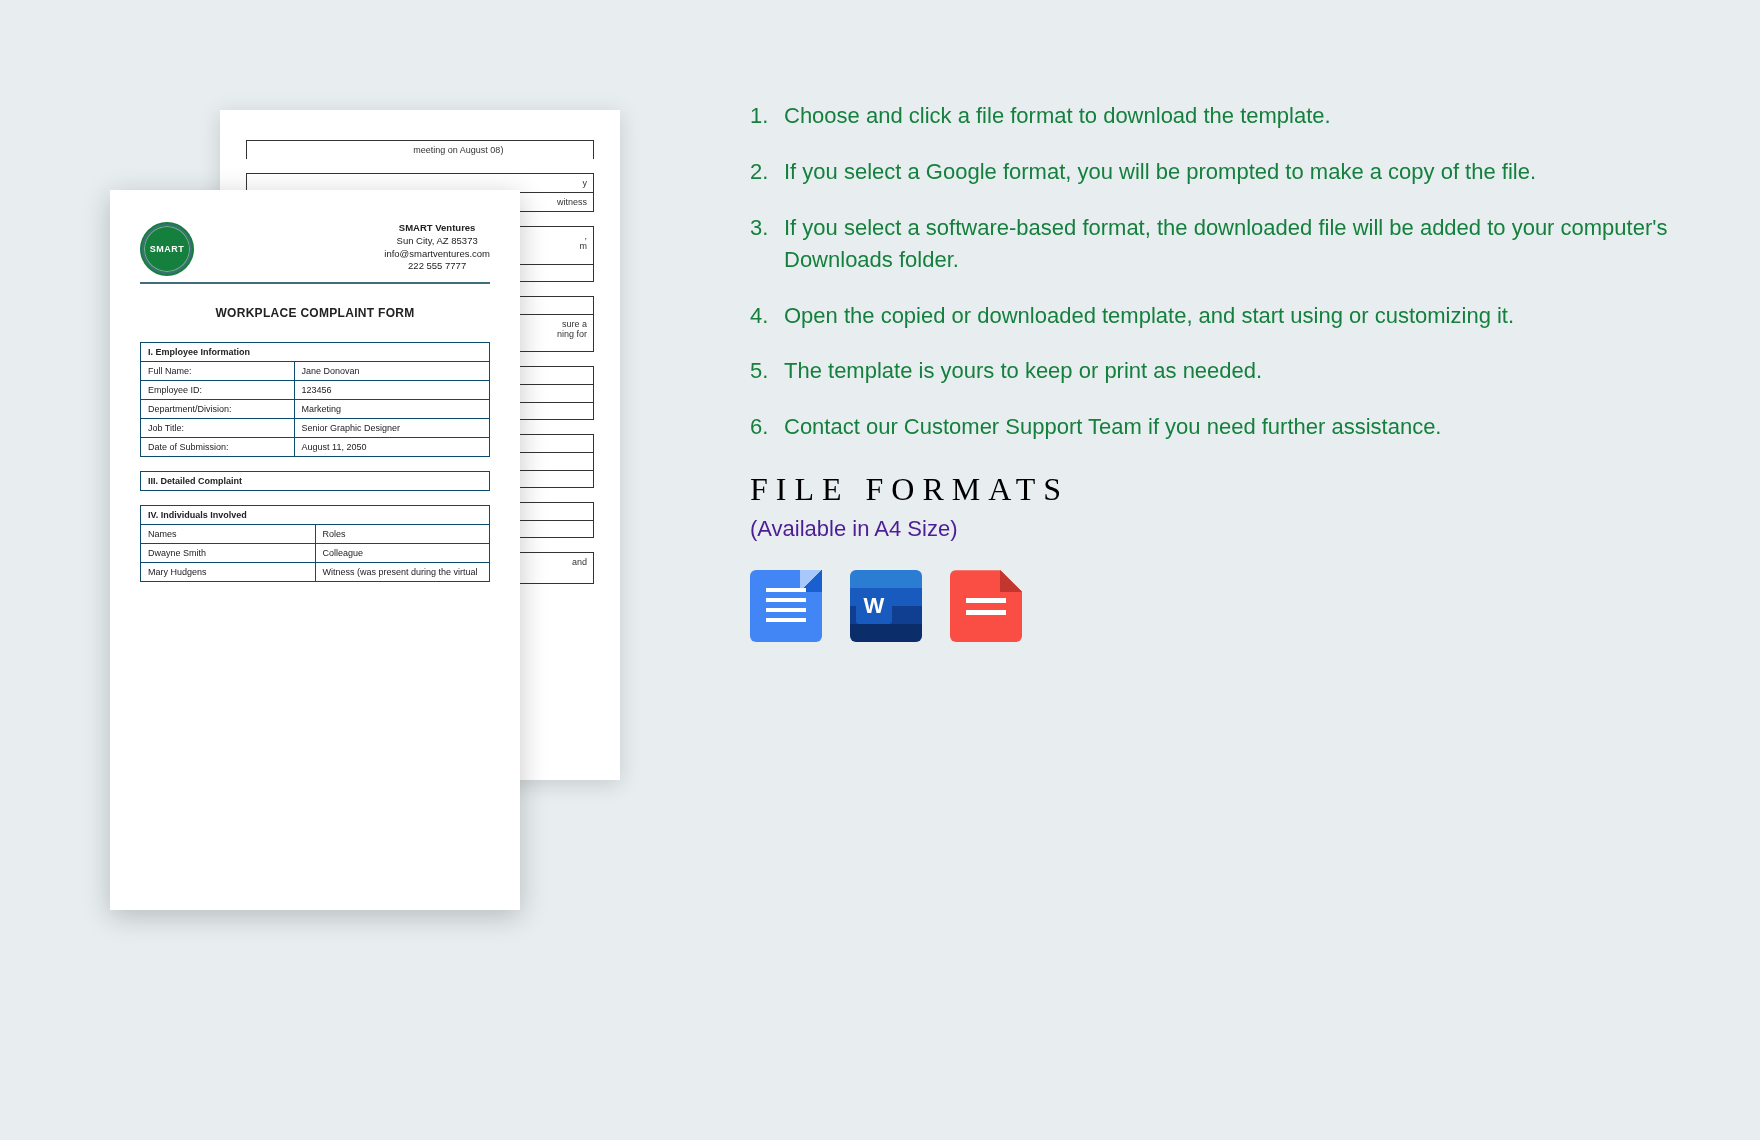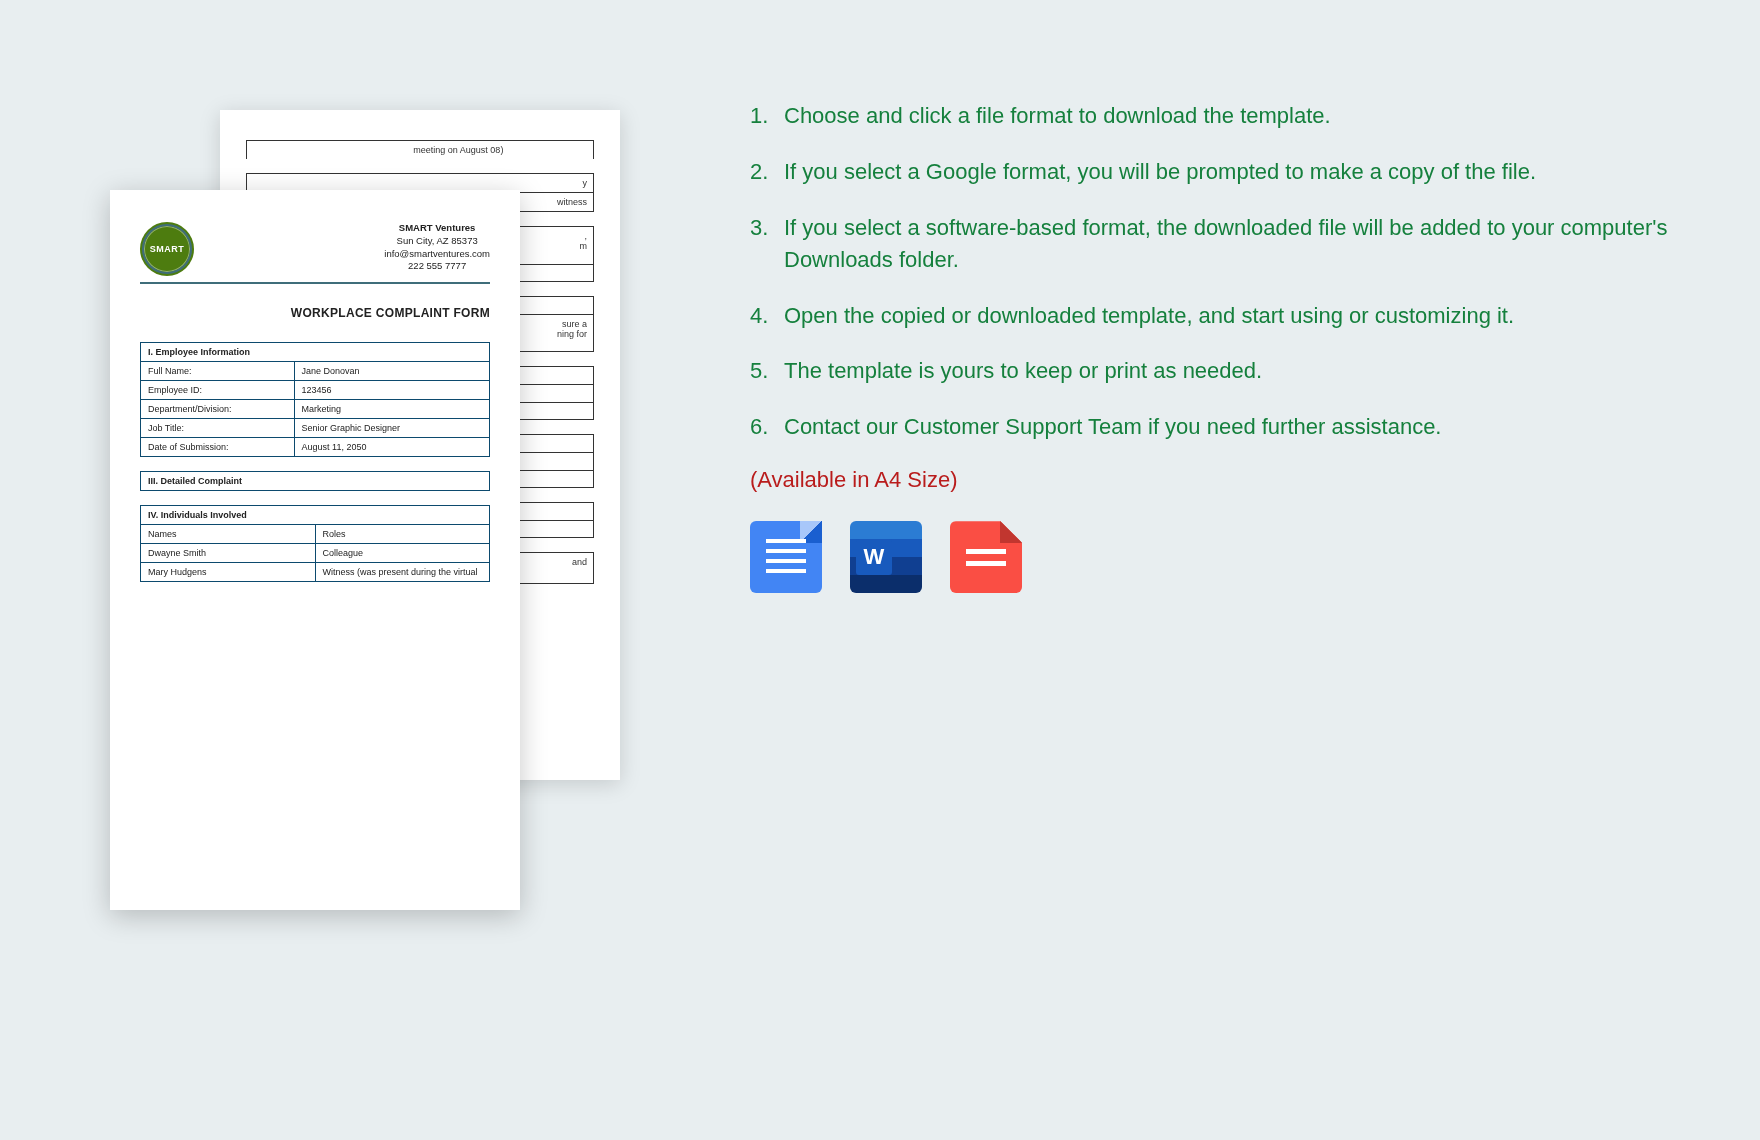--- a/index.html
+++ b/index.html
@@ -45,34 +45,34 @@
     width: 410px; height: 720px;
     background: #fff;
     box-shadow: 0 6px 26px rgba(0,0,0,0.22);
     padding: 32px 30px;
     font-size: 9.5px;
     color: #222;
   }
   .hdr { display: flex; justify-content: space-between; align-items: flex-start; margin-bottom: 6px; }
   .logo {
     width: 54px; height: 54px; border-radius: 50%;
-    background: #4d7c0f;
+    background: #15803d;
     display: flex; align-items: center; justify-content: center;
     color: #fff; font-weight: 700; font-size: 9px; letter-spacing: 0.5px;
     position: relative;
   }
   .logo::before {
     content: ""; position: absolute; inset: 2px;
     border: 2px solid #3f6d7a; border-radius: 50%;
     box-shadow: inset 0 0 0 1px rgba(255,255,255,0.4);
   }
   .hdr-right { text-align: center; line-height: 1.35; }
   .hdr-right .co { font-weight: 700; }
   .divider { height: 2px; background: #3f6d7a; margin: 6px 0 22px; }
-  .form-title { text-align: right; font-weight: 800; font-size: 12px; letter-spacing: 0.3px; margin-bottom: 22px; }
+  .form-title { text-align: center; font-weight: 800; font-size: 12px; letter-spacing: 0.3px; margin-bottom: 22px; }
   table.sec {
     width: 100%; border-collapse: collapse; margin-bottom: 14px;
   }
   table.sec td, table.sec th {
     border: 1px solid #0c4a6e; padding: 4px 7px; text-align: left; font-weight: 400;
     font-size: 9px; vertical-align: top;
   }
   table.sec th { font-weight: 700; }
   table.sec .label { width: 44%; }
   .sec-para td { line-height: 1.35; }
@@ -91,21 +91,21 @@
     position: relative; padding-left: 34px; margin-bottom: 24px;
   }
   ol.instr li::before {
     content: counter(step) "."; position: absolute; left: 0; top: 0;
   }
   .ff-title {
     font-family: "Times New Roman", Georgia, serif;
     font-size: 32px; letter-spacing: 8px; font-weight: 500;
     margin-top: 28px;
   }
-  .ff-sub { font-size: 22px; color: #b91c1c; margin-top: 8px; margin-bottom: 28px; }
+  .ff-sub { font-size: 22px; color: #4c1d95; margin-top: 8px; margin-bottom: 28px; }
   .ff-icons { display: flex; gap: 28px; }
   .ff-icons .ico { width: 72px; height: 72px; border-radius: 6px; position: relative; cursor: pointer; }
   .gdoc { background: #4285f4; }
   .gdoc::after {
     content:""; position:absolute; left:16px; top:18px; width:40px; height:4px; background:#fff;
     box-shadow: 0 10px 0 #fff, 0 20px 0 #fff, 0 30px 0 #fff;
   }
   .gdoc::before {
     content:""; position:absolute; right:0; top:0; width:22px; height:22px;
     background: linear-gradient(135deg, #a8c7fa 50%, #1a5fd0 50%);
@@ -254,19 +254,20 @@
 
 <div class="right-panel">
   <ol class="instr">
     <li>Choose and click a file format to download the template.</li>
     <li>If you select a Google format, you will be prompted to make a copy of the file.</li>
     <li>If you select a software-based format, the downloaded file will be added to your computer's Downloads folder.</li>
     <li>Open the copied or downloaded template, and start using or customizing it.</li>
     <li>The template is yours to keep or print as needed.</li>
     <li>Contact our Customer Support Team if you need further assistance.</li>
   </ol>
+  <div class="ff-title">FILE FORMATS</div>
   <div class="ff-sub">(Available in A4 Size)</div>
   <div class="ff-icons">
     <div class="ico gdoc"></div>
     <div class="ico word"></div>
     <div class="ico pdf"></div>
   </div>
 </div>
 
 </body></html>

